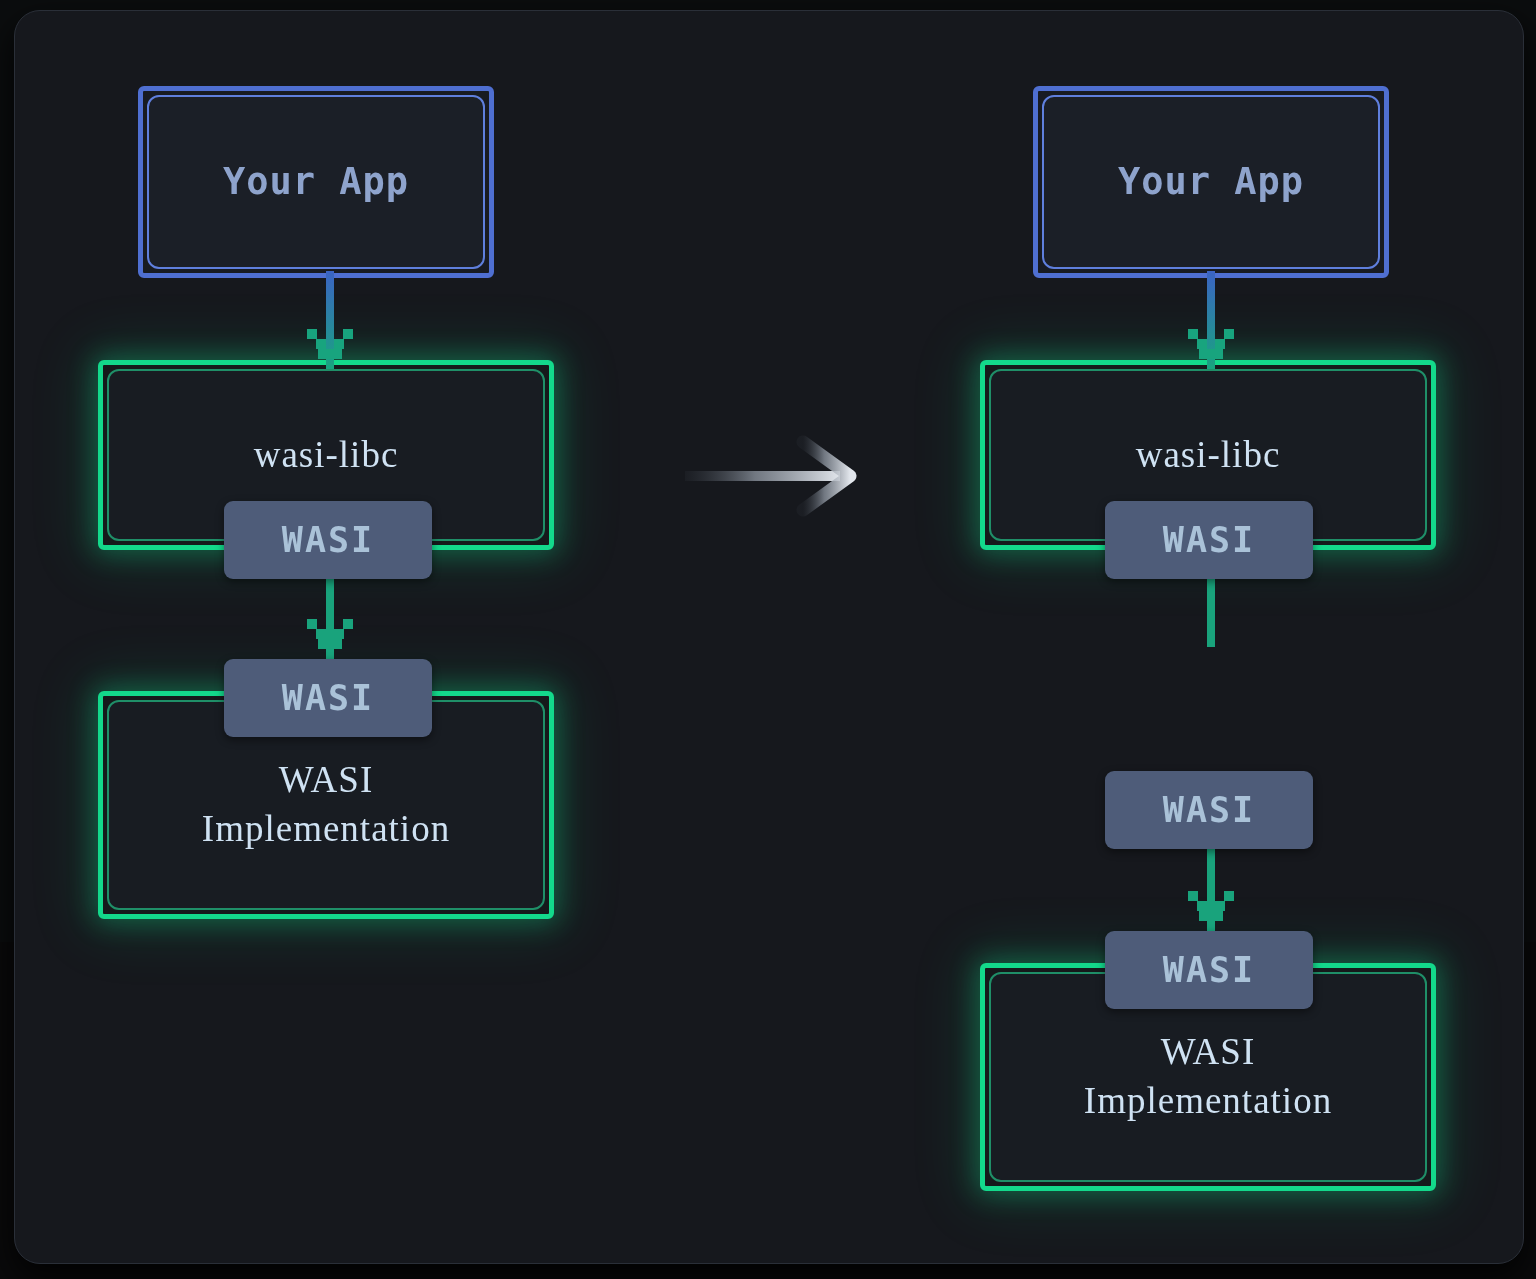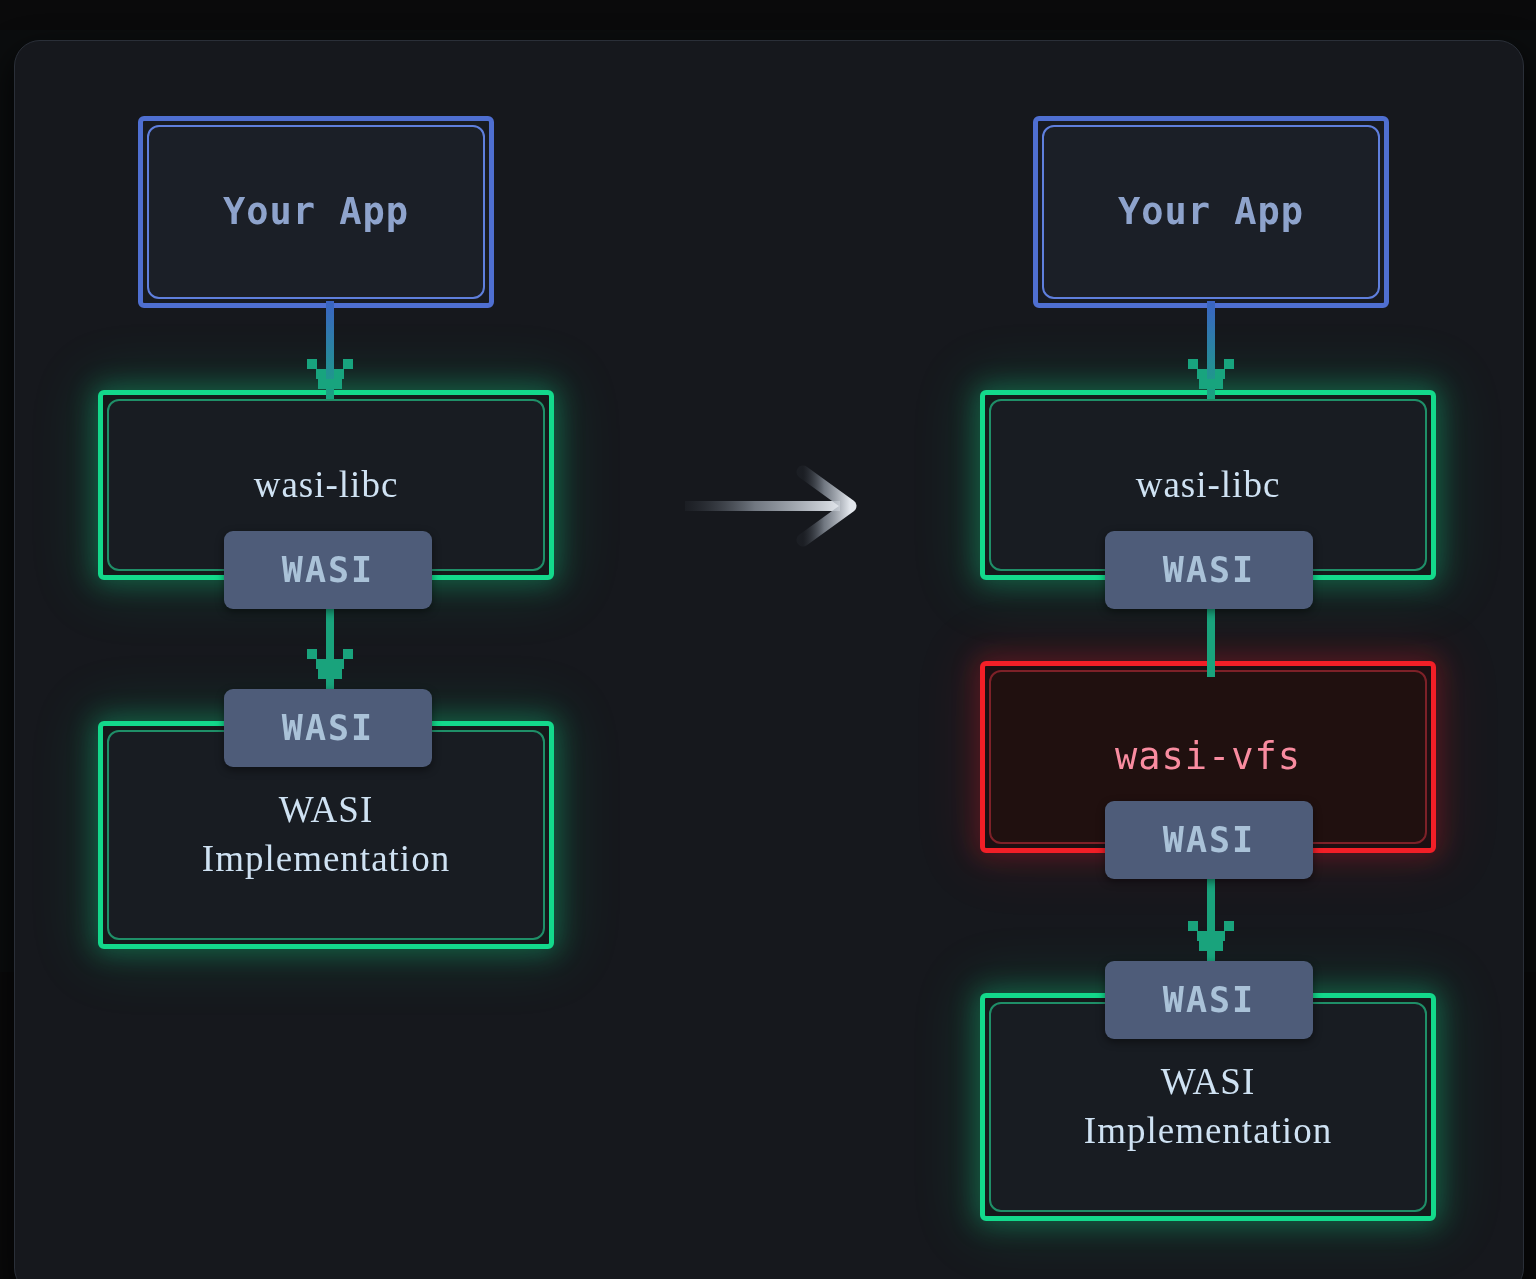--- a/index.html
+++ b/index.html
@@ -13,21 +13,20 @@
     height: 1279px;
     overflow: hidden;
     font-family: "DejaVu Sans Mono", "Liberation Mono", monospace;
   }
 
   #stage {
     position: relative;
     width: 1536px;
     height: 942px;
     background: #0b0d0e;
-    margin-top: 30px;
   }
 
   
   #canvas {
     position: absolute;
     left: 14px;
     top: 10px;
     width: 1508px;
     height: 1252px;
     background: #16181d;
@@ -246,25 +245,20 @@
     </div>
 
     <div class="badge" style="left:1090px; top:490px; width:208px; height:78px;">WASI</div>
 
     <div class="conn" style="left:1151px; top:566px; width:90px; height:70px;">
       <svg width="90" height="70" viewBox="0 0 90 70">
         <rect x="41" y="0" width="8" height="70" fill="#19a37c"></rect>
       </svg>
     </div>
 
-    <div class="node red" style="left:965px; top:620px; width:456px; height:192px;">
-      <div class="frame-outer"></div>
-      <div class="frame-inner"></div>
-      <div class="node-label">wasi-vfs</div>
-    </div>
 
     <div class="badge" style="left:1090px; top:760px; width:208px; height:78px;">WASI</div>
 
     <div class="conn" style="left:1151px; top:836px; width:90px; height:92px;">
       <svg width="90" height="92" viewBox="0 0 90 92">
         <rect x="41" y="0" width="8" height="84" fill="#19a37c"></rect>
         <g fill="#19a37c">
           <rect x="22" y="44" width="10" height="10"></rect>
           <rect x="31" y="54" width="10" height="10"></rect>
           <rect x="58" y="44" width="10" height="10"></rect>

